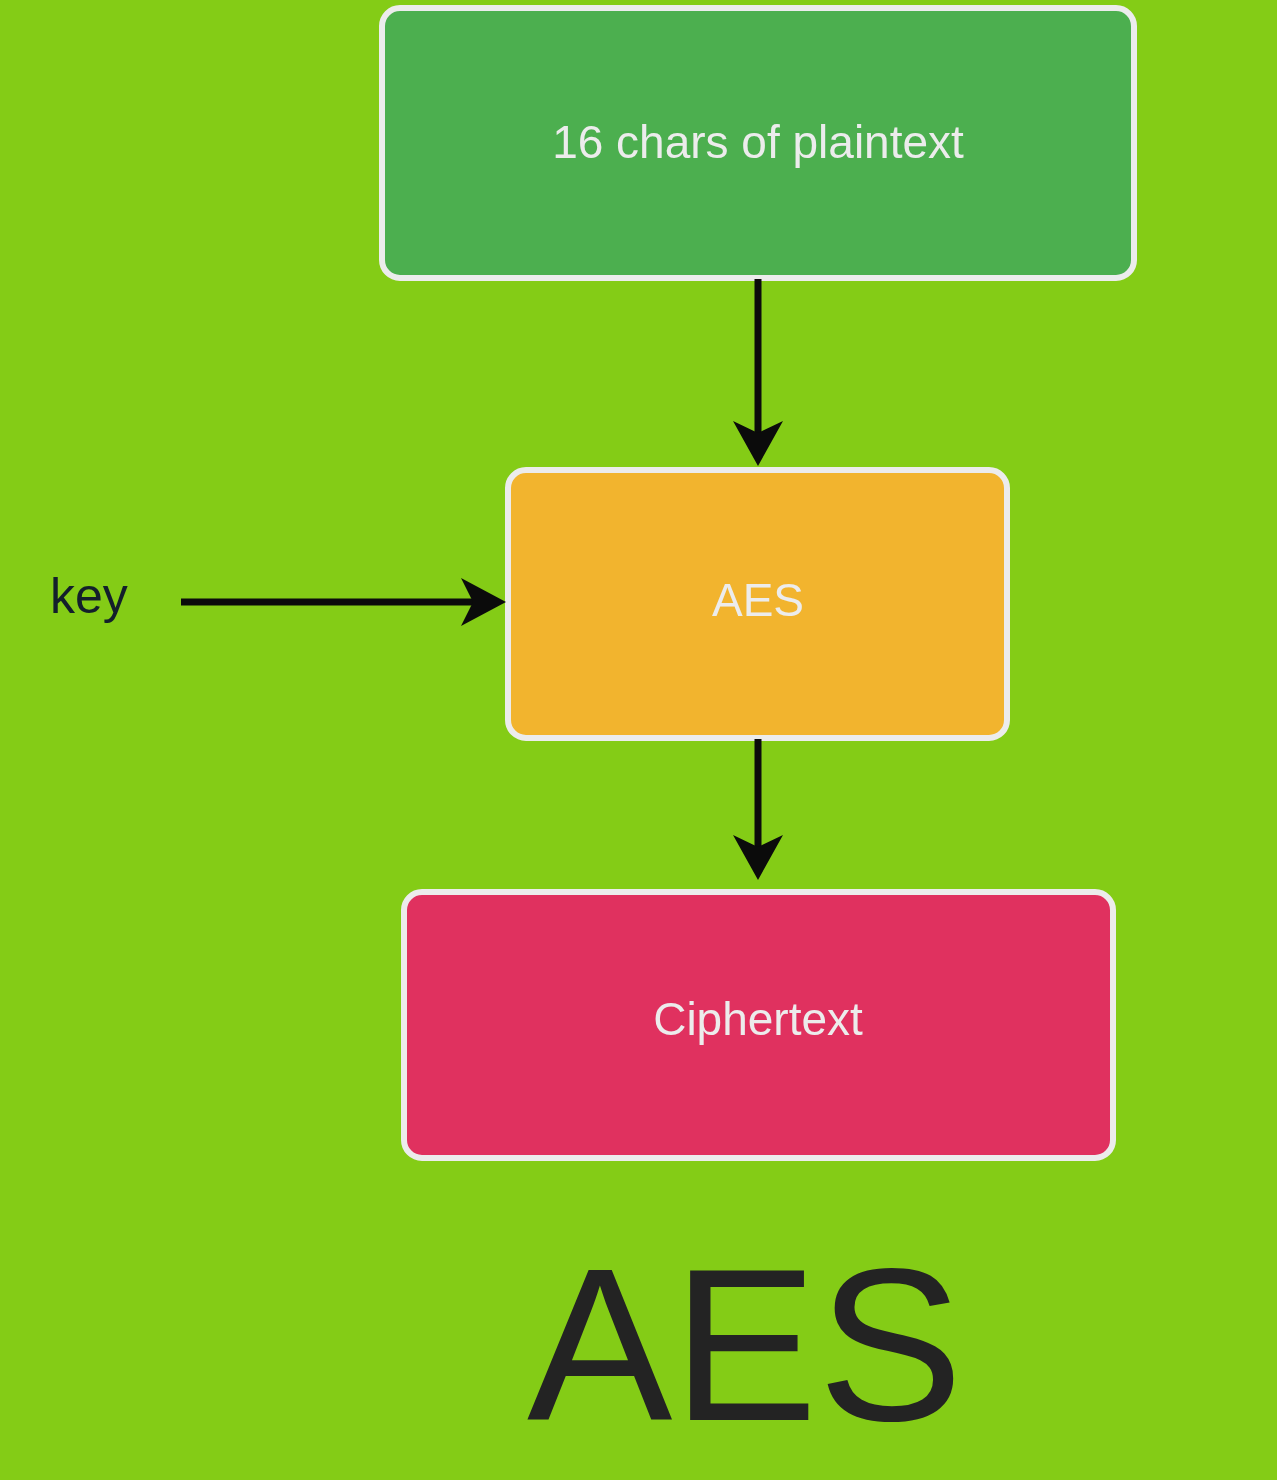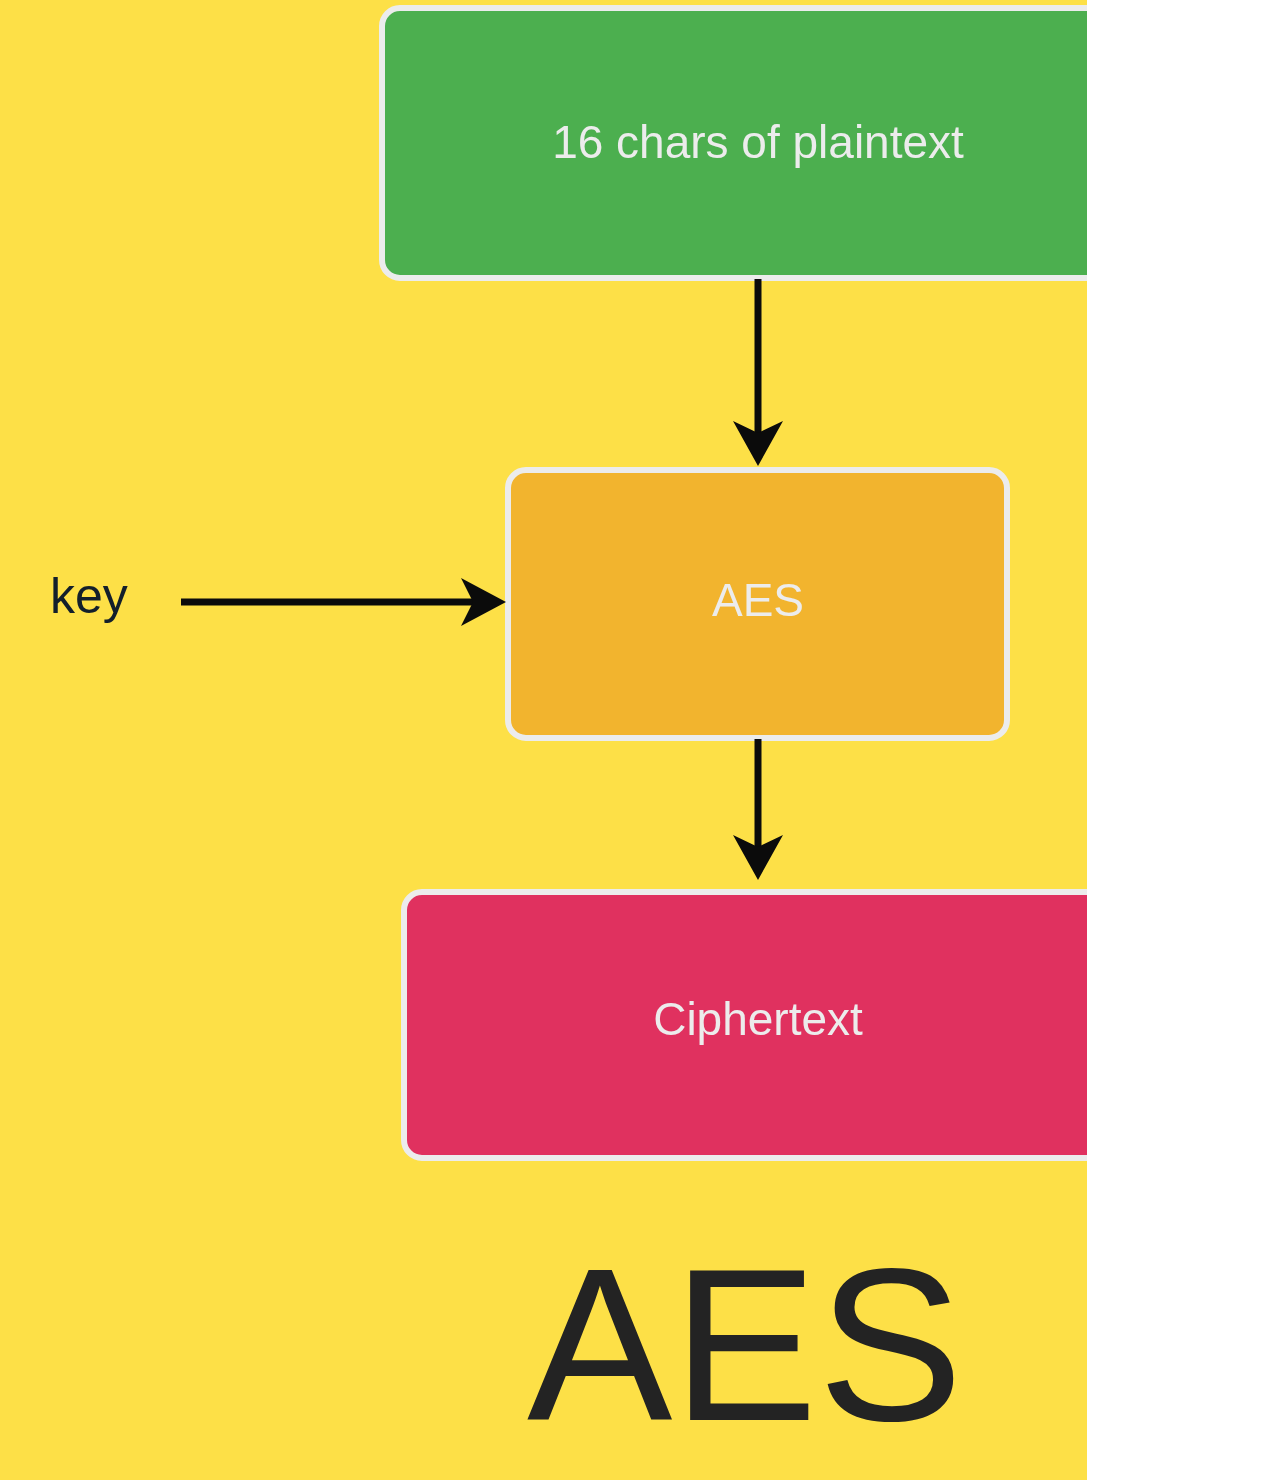--- a/index.html
+++ b/index.html
@@ -5,23 +5,23 @@
   html, body {
     margin: 0;
     padding: 0;
     background: #ffffff;
   }
   body {
     font-family: "Liberation Sans", sans-serif;
   }
   #canvas {
     position: relative;
-    width: 1087px;
+    width: 1277px;
     height: 1480px;
-    background: #fde047;
+    background: #84cc16;
     overflow: hidden;
   }
   #diagram-svg {
     position: absolute;
     left: 0;
     top: 0;
     width: 1277px;
     height: 1480px;
   }
   .node-label {

